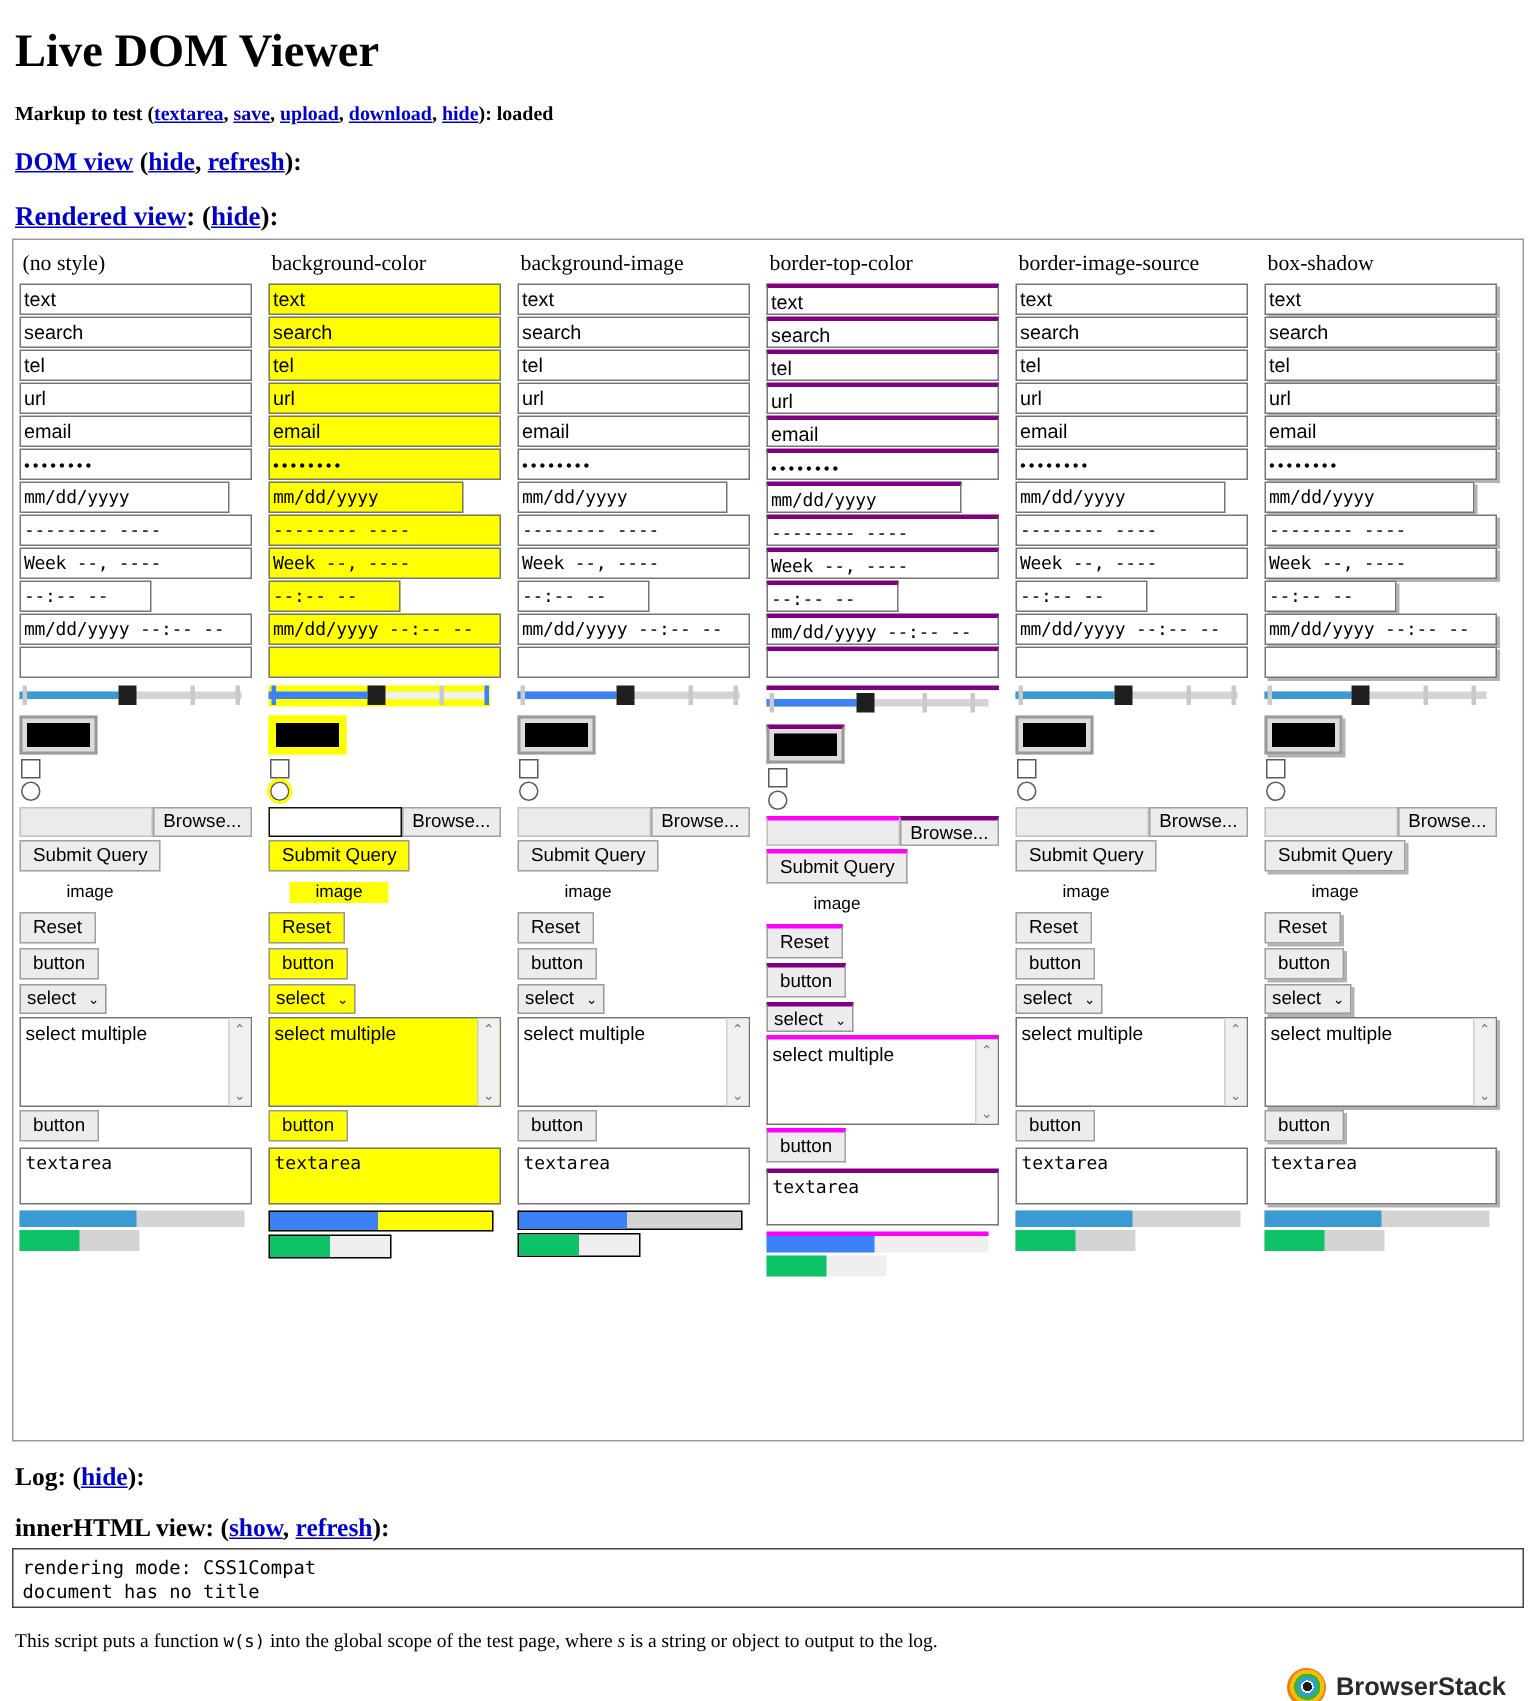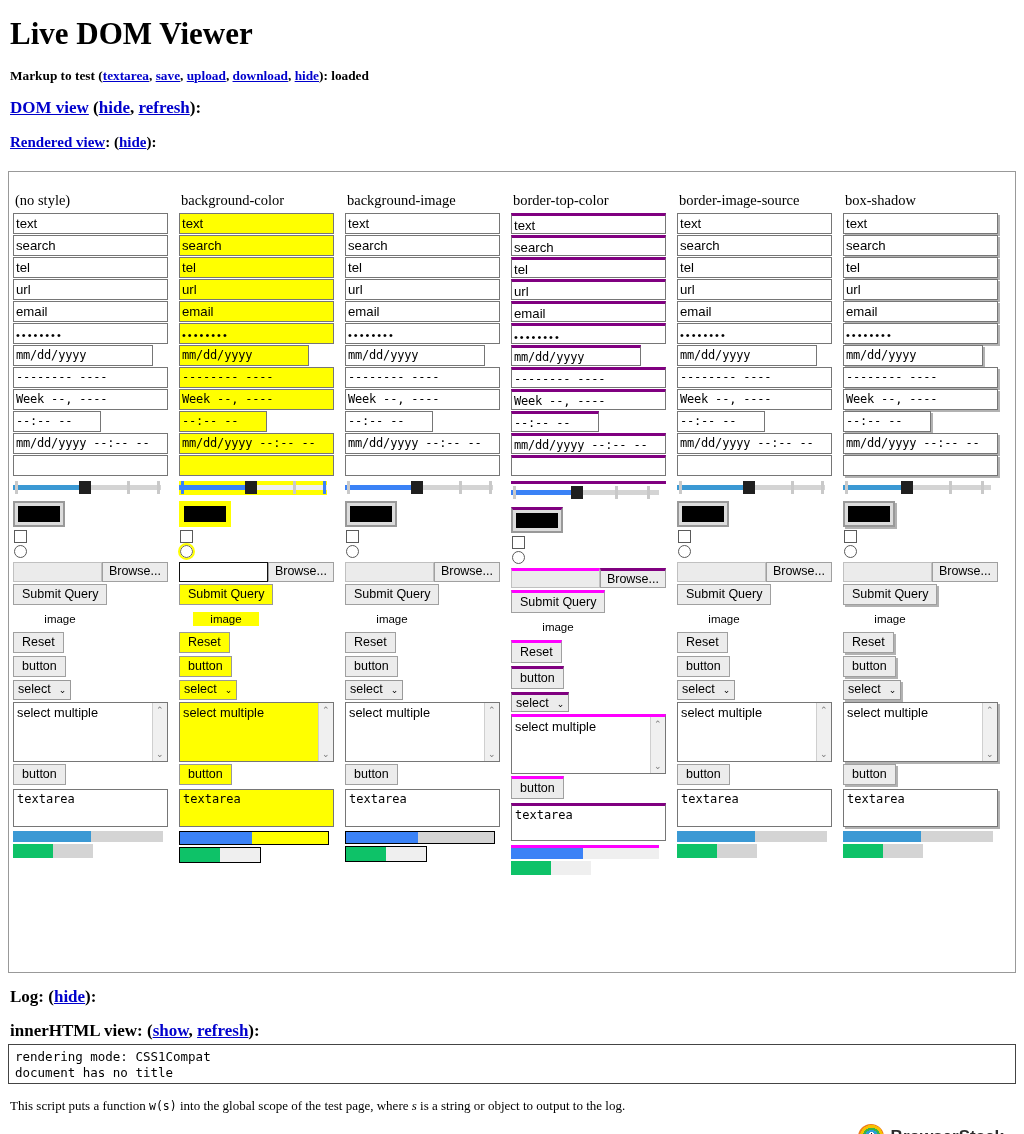--- a/index.html
+++ b/index.html
@@ -31,31 +31,31 @@
     font-family:"DejaVu Sans Mono", monospace;
     font-size:12.5px;
     box-sizing:border-box;
   }
   .markup-box .txt{padding:2px 0 0 3px;display:block;white-space:pre;}
   .markup-box .sbar{
     position:absolute;right:0;top:0;width:13px;height:100%;
     background:#d4d0c8;border-left:1px solid #a0a0a0;
   }
   .sec{margin:14px 0 2px 2px;font-weight:bold;font-size:17px;}
-  .sec2{margin:16px 0 20px 2px;font-weight:bold;font-size:15px;}
+  .sec2{margin:16px 0 4px 2px;font-weight:bold;font-size:18px;}
 
   
   .rendered{
     border:1px solid #999;
     margin-top:3px;
     height:802px;
     box-sizing:border-box;
     background:#fff;
     overflow:hidden;
-    padding:18px 4px 0 4px;
+    padding:6px 4px 0 4px;
   }
   .cols{display:flex;align-items:flex-start;}
   .col{width:157px;margin-right:9px;flex:0 0 auto;position:relative;}
   .col:last-child{margin-right:0;}
   .colhead{
     font-family:"Liberation Serif", serif;
     font-size:14.5px;
     margin:2px 0 4px 2px;
     white-space:nowrap;
   }

